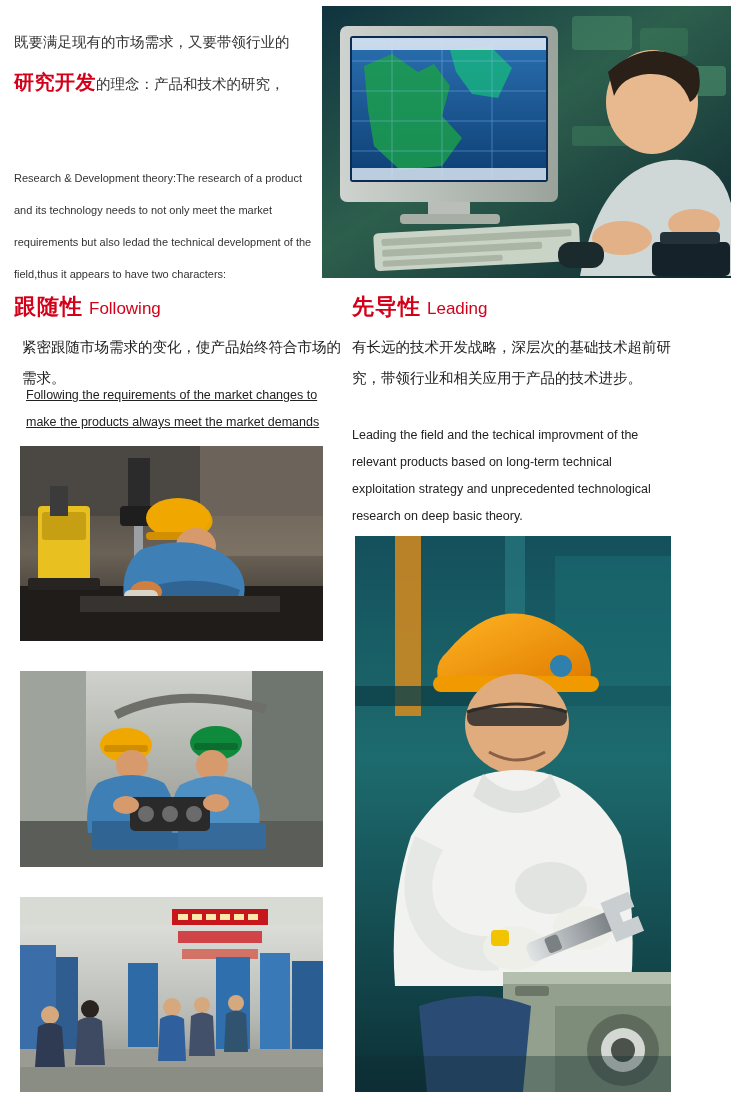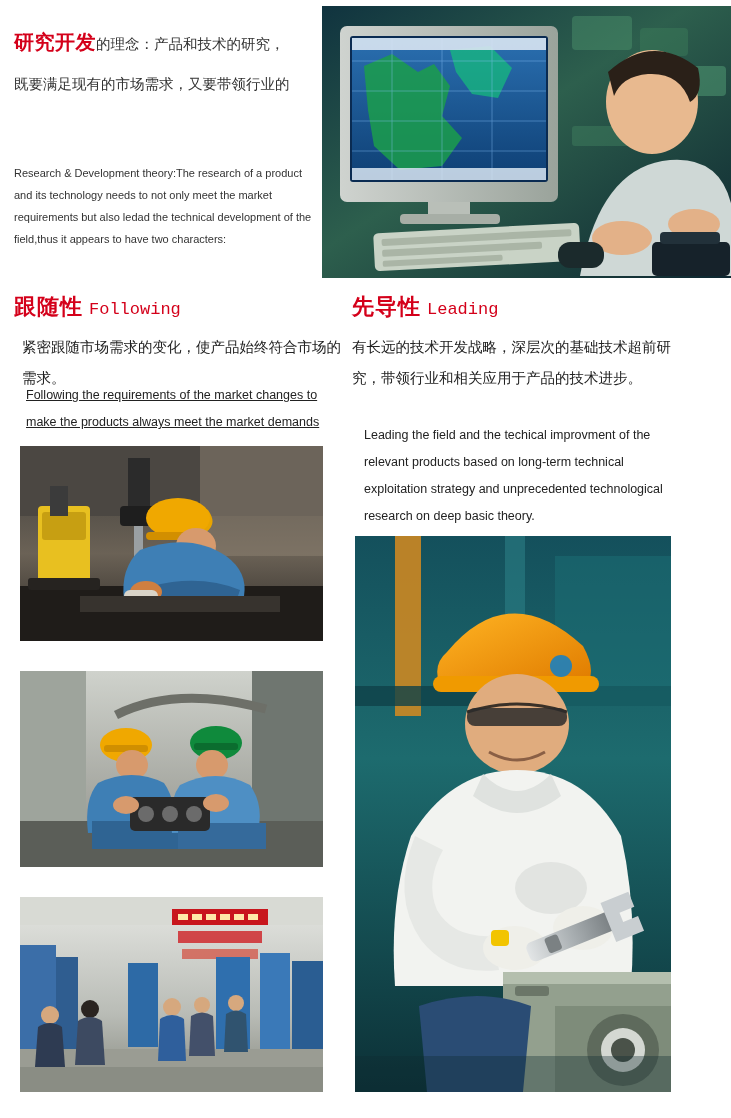--- a/index.html
+++ b/index.html
@@ -50,21 +50,21 @@
     letter-spacing: 0.5px;
   }
 
   .intro-en {
     position: absolute;
     left: 14px;
     top: 162px;
     width: 300px;
     font-size: 11px;
     color: #333333;
-    line-height: 22px;
+    line-height: 32px;
   }
 
   .header-photo {
     position: absolute;
     left: 322px;
     top: 6px;
     width: 409px;
     height: 272px;
     overflow: hidden;
     background: #0b2a3c;
@@ -78,21 +78,21 @@
   .sec-title .cn {
     color: #d4001a;
     font-size: 22px;
     font-weight: bold;
     letter-spacing: 1px;
   }
   .sec-title .en {
     color: #d4001a;
     font-size: 17px;
     margin-left: 6px;
-    font-family: Liberation Mono, monospace;
+    font-family: Liberation Sans, sans-serif;
   }
   #title-left { left: 14px; top: 292px; }
   #title-right { left: 352px; top: 292px; }
 
   
   .col-cn {
     position: absolute;
     font-size: 14.5px;
     color: #222222;
     line-height: 31px;
@@ -101,21 +101,21 @@
     position: absolute;
     font-size: 12.5px;
     color: #222222;
     line-height: 27px;
   }
 
   #left-cn { left: 22px; top: 332px; width: 320px; }
   #left-en { left: 26px; top: 382px; width: 300px; text-decoration: underline; }
 
   #right-cn { left: 352px; top: 332px; width: 330px; }
-  #right-en { left: 364px; top: 422px; width: 325px; }
+  #right-en { left: 352px; top: 422px; width: 325px; }
 
   
   .photo {
     position: absolute;
     overflow: hidden;
   }
   #photo-drill { left: 20px; top: 446px; width: 303px; height: 195px; }
   #photo-team  { left: 20px; top: 671px; width: 303px; height: 196px; }
   #photo-shop  { left: 20px; top: 897px; width: 303px; height: 195px; }
   #photo-wrench{ left: 355px; top: 536px; width: 316px; height: 556px; }
@@ -125,24 +125,24 @@
   
 </style>
 </head>
 <body>
 
 <div class="page">
 
   <div class="header">
 
     <div class="intro-text">
+      <div class="intro-line">既要满足现有的市场需求，又要带领行业的</div>
       <div class="intro-line">
         <span class="hl">研究开发</span><span>的理念：产品和技术的研究，</span>
       </div>
-      <div class="intro-line">既要满足现有的市场需求，又要带领行业的</div>
     </div>
 
     <div class="intro-en">Research &amp; Development theory:The research of a product and its technology needs to not only meet the market requirements but also ledad the technical development of the field,thus it appears to have two characters:</div>
 
     <div class="header-photo">
       <svg width="409" height="272" viewBox="0 0 409 272" xmlns="http://www.w3.org/2000/svg">
         <defs>
           <linearGradient id="bgTop" x1="0" y1="0" x2="1" y2="1">
             <stop offset="0" stop-color="#10333f"></stop>
             <stop offset="0.45" stop-color="#2d5f4d"></stop>

